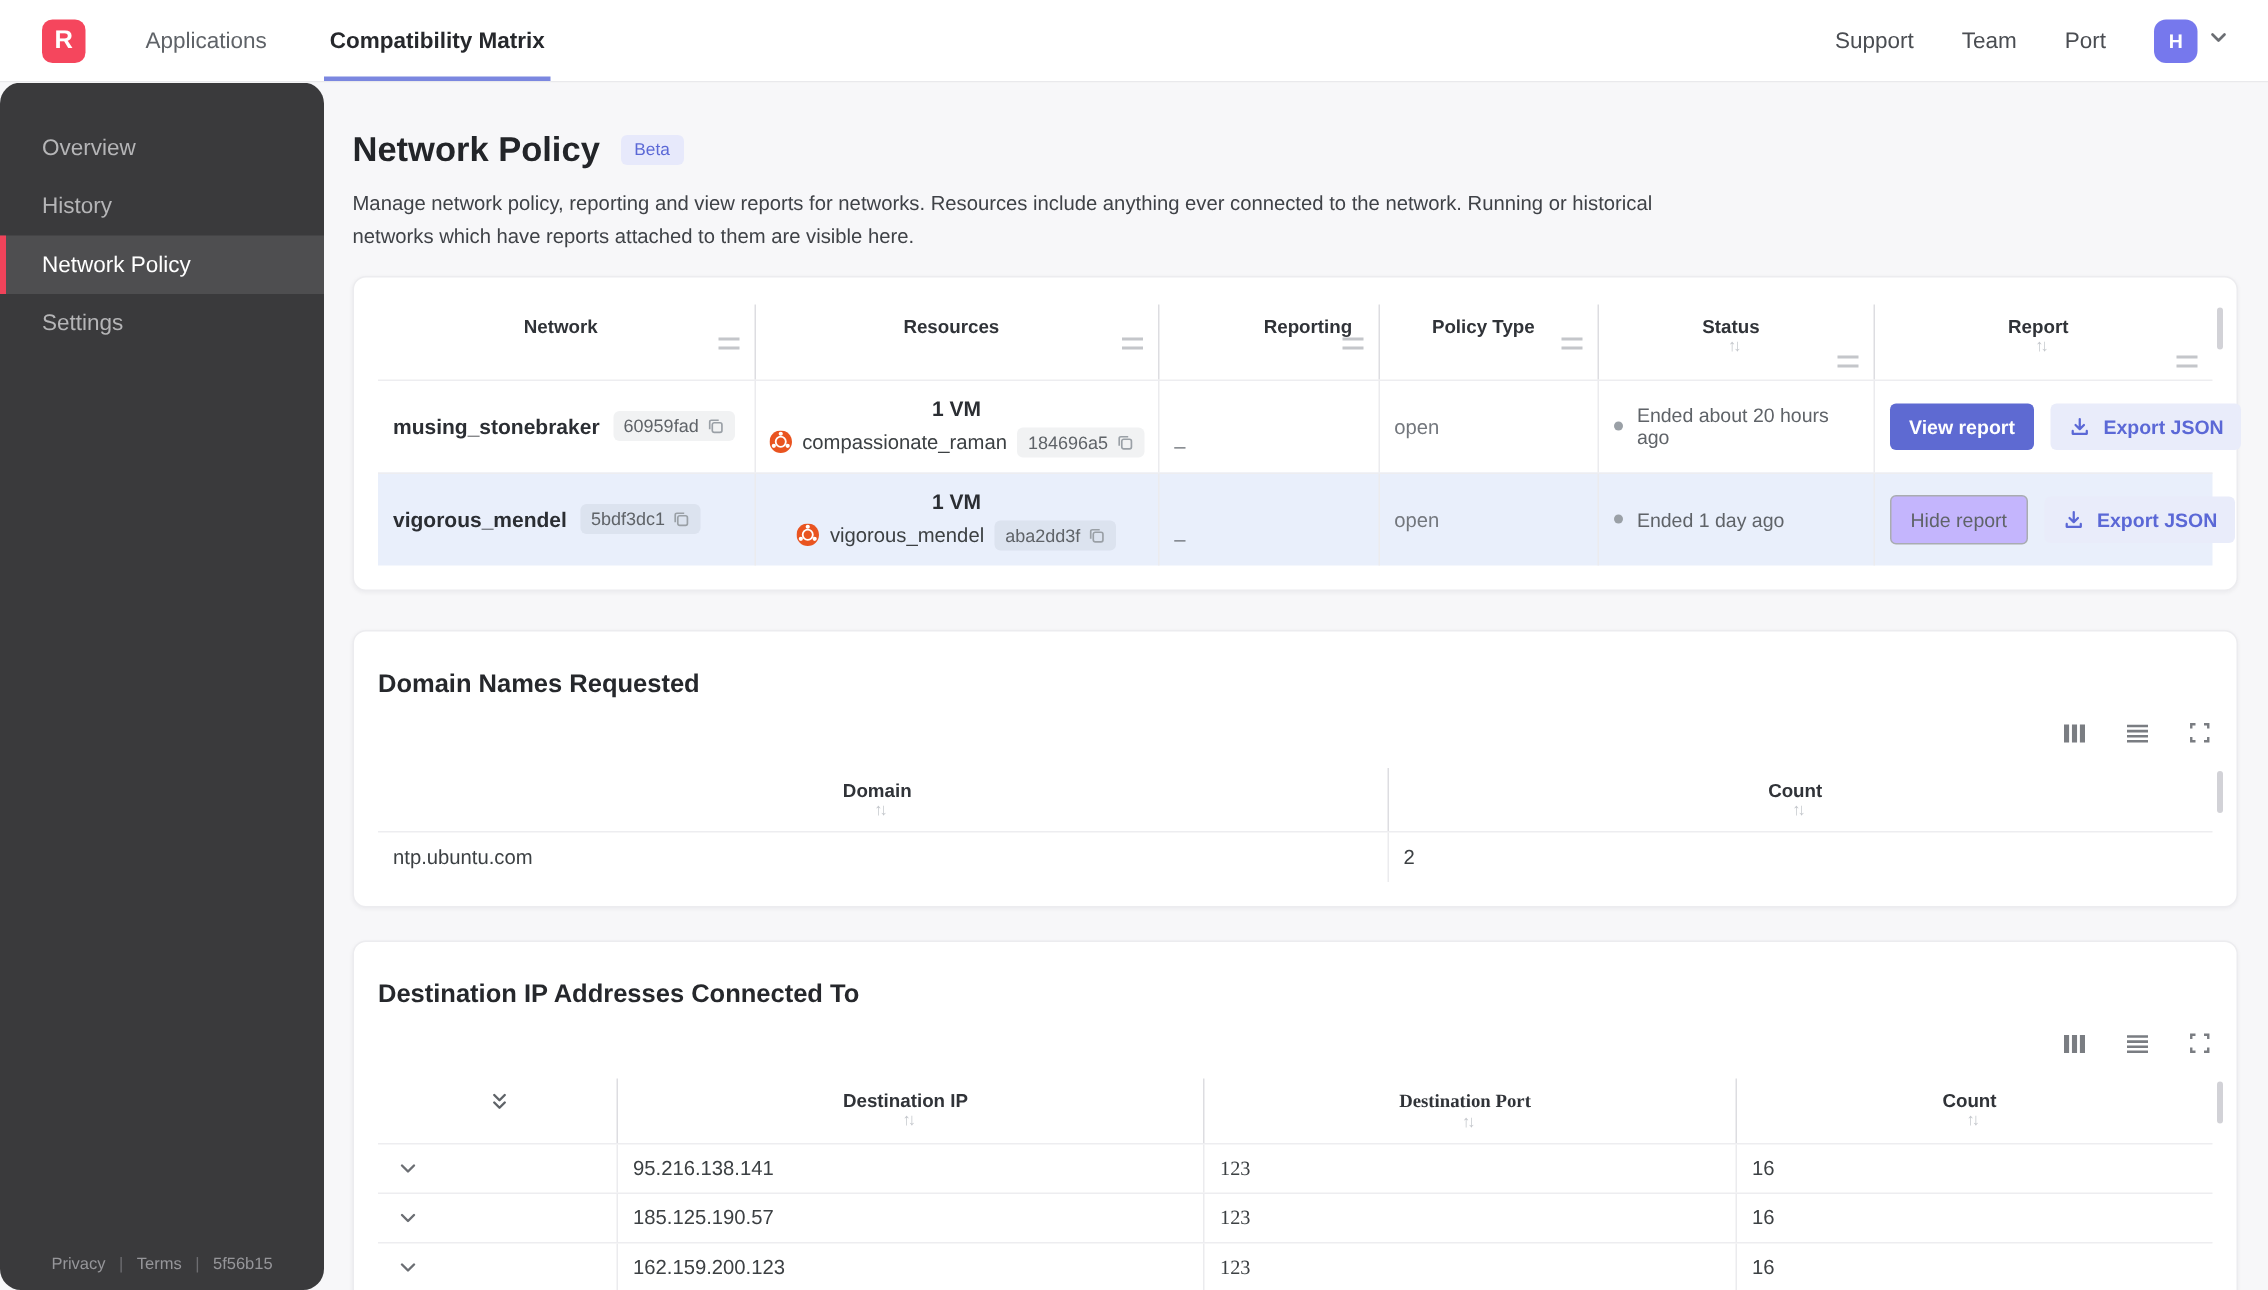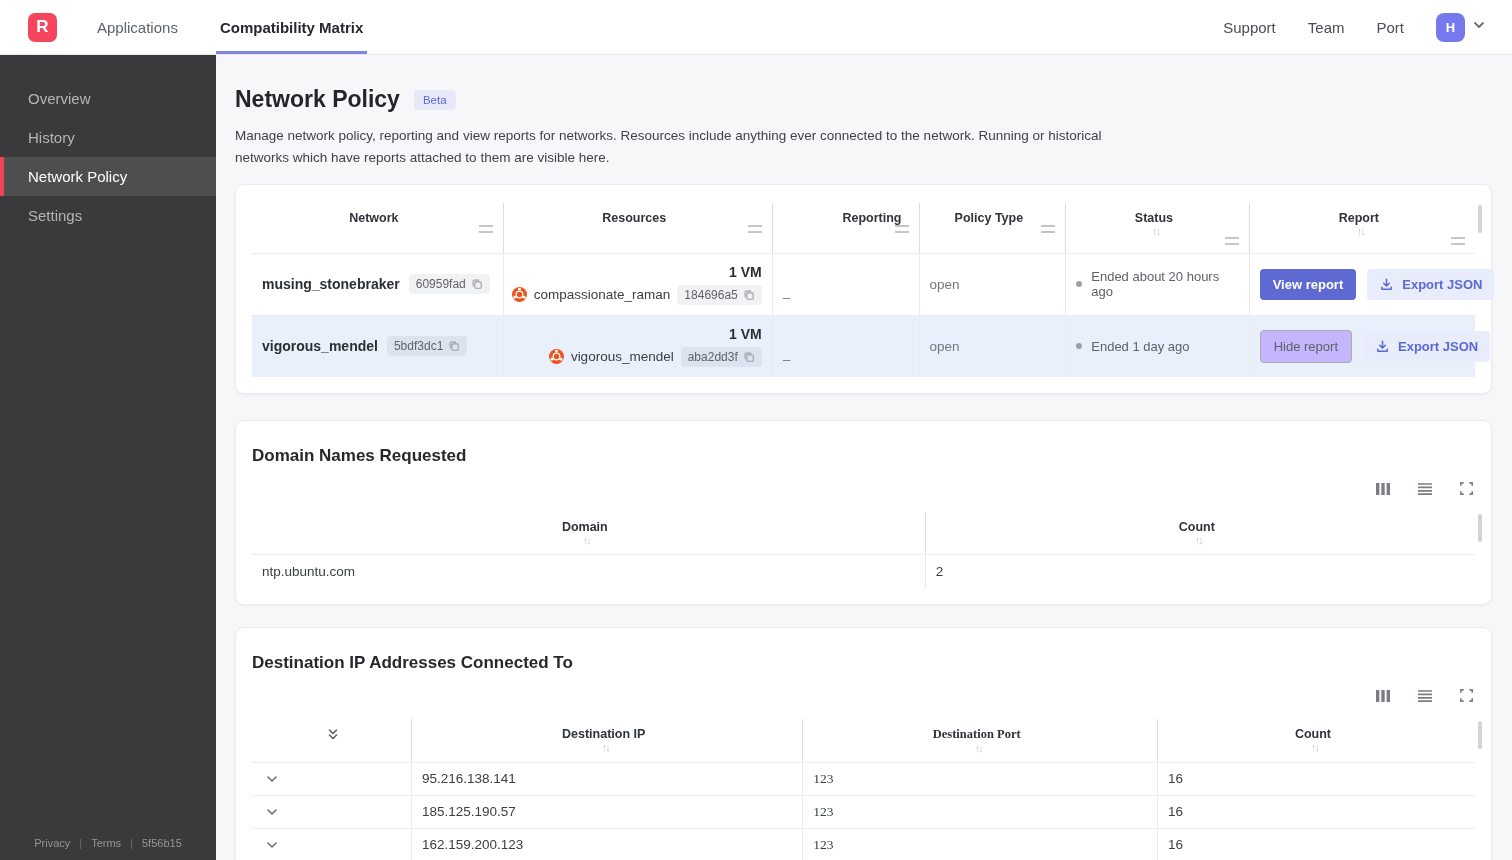--- a/index.html
+++ b/index.html
@@ -17,21 +17,21 @@
   .nav-tab { display:flex; align-items:center; padding:0 4px; margin-right:34px; font-size:15px;
              color:#5f6368; cursor:pointer; border-bottom:3px solid transparent; padding-top:3px; }
   .nav-tab.active { color:#26282c; font-weight:700; border-bottom-color:#7b87e0; }
   .nav-right { display:flex; align-items:center; gap:32px; padding-right:26px; }
   .nav-link { font-size:15px; color:#4a4d52; cursor:pointer; }
   .avatar-wrap { display:flex; align-items:center; gap:7px; cursor:pointer; }
   .avatar { width:29px; height:29px; border-radius:8px; background:#7678ed; color:#fff;
             font-size:13px; font-weight:700; display:flex; align-items:center; justify-content:center; }
 
   
-  .sidebar { position:fixed; top:55px; left:0; bottom:0; width:216px; background:#3a3a3c; z-index:10; }
+  .sidebar { position:fixed; top:55px; left:0; bottom:0; width:216px; background:#3a3a3c; z-index:10;border-radius:14px; }
   .side-items { padding-top:24px; }
   .side-item { padding:11px 28px; font-size:15px; color:#b5b5b7; cursor:pointer;
                border-left:4px solid transparent; padding-left:24px; }
   .side-item.active { background:#4e4e50; color:#fff; border-left-color:#f0435a; }
   .side-footer { position:absolute; bottom:11px; left:0; right:0; display:flex; gap:9px;
                  justify-content:center; align-items:center; font-size:11px; color:#96969a; }
   .side-footer .sep { color:#6d6d71; }
   .side-footer a { cursor:pointer; }
 
   
@@ -66,21 +66,21 @@
   .vscroll { position:absolute; top:2px; right:-7px; width:4px; height:28px; border-radius:2px;
              background:#d2d2d7; cursor:grab; }
 
   
   .c1{width:20.5%;} .c2{width:22%;} .c3{width:12%;align-items:flex-end;} .c4{width:12%;} .c5{width:15%;} .c6{width:18.5%;}
   .row { min-height:55px; }
   .row.selected { background:#e9effb; }
   .nname { font-weight:700; font-size:14px; color:#2b2e33; margin-right:9px; white-space:nowrap; }
   .chip { display:inline-flex; align-items:center; gap:5px; background:rgba(60,64,80,0.07);
           border-radius:4px; padding:3px 7px; font-size:12px; color:#5f6368; white-space:nowrap; }
-  .res-cell { flex-direction:column; align-items:flex-end; justify-content:center; gap:5px; display:flex; }
+  .res-cell { flex-direction:column; align-items:center; justify-content:center; gap:5px; display:flex; }
   .vm { font-weight:700; font-size:14px; color:#2b2e33; }
   .res-line { display:flex; align-items:center; gap:7px; }
   .muted { color:#73777d; }
   .status-dot { width:6px; height:6px; border-radius:50%; background:#9aa0a6; margin-right:9px; flex:none; }
   .status-text { font-size:13px; color:#5f6368; }
   .btn-primary { background:#5e6ad2; color:#fff; border:none; border-radius:4px; font-size:13px;
                  font-weight:600; padding:8px 13px; cursor:pointer; font-family:inherit; white-space:nowrap; }
   .btn-outline { background:#c4b5fd; color:#5f6368; border:1px solid #a9acb1; border-radius:4px;
                  font-size:13px; padding:8px 13px; cursor:pointer; font-family:inherit; white-space:nowrap; }
   .btn-soft { background:#e9ecfa; color:#5b68d6; border:none; border-radius:4px; font-size:13px;

